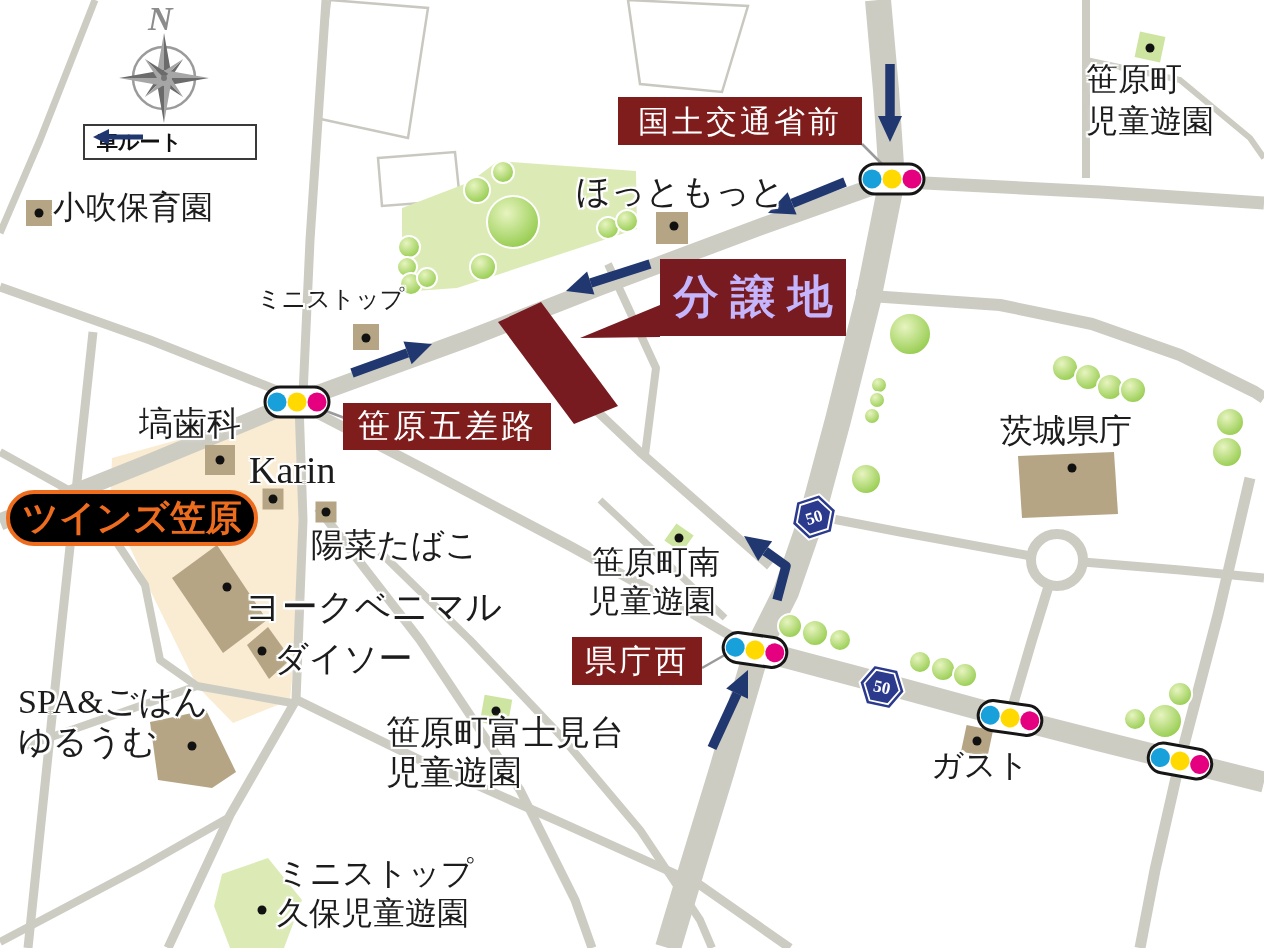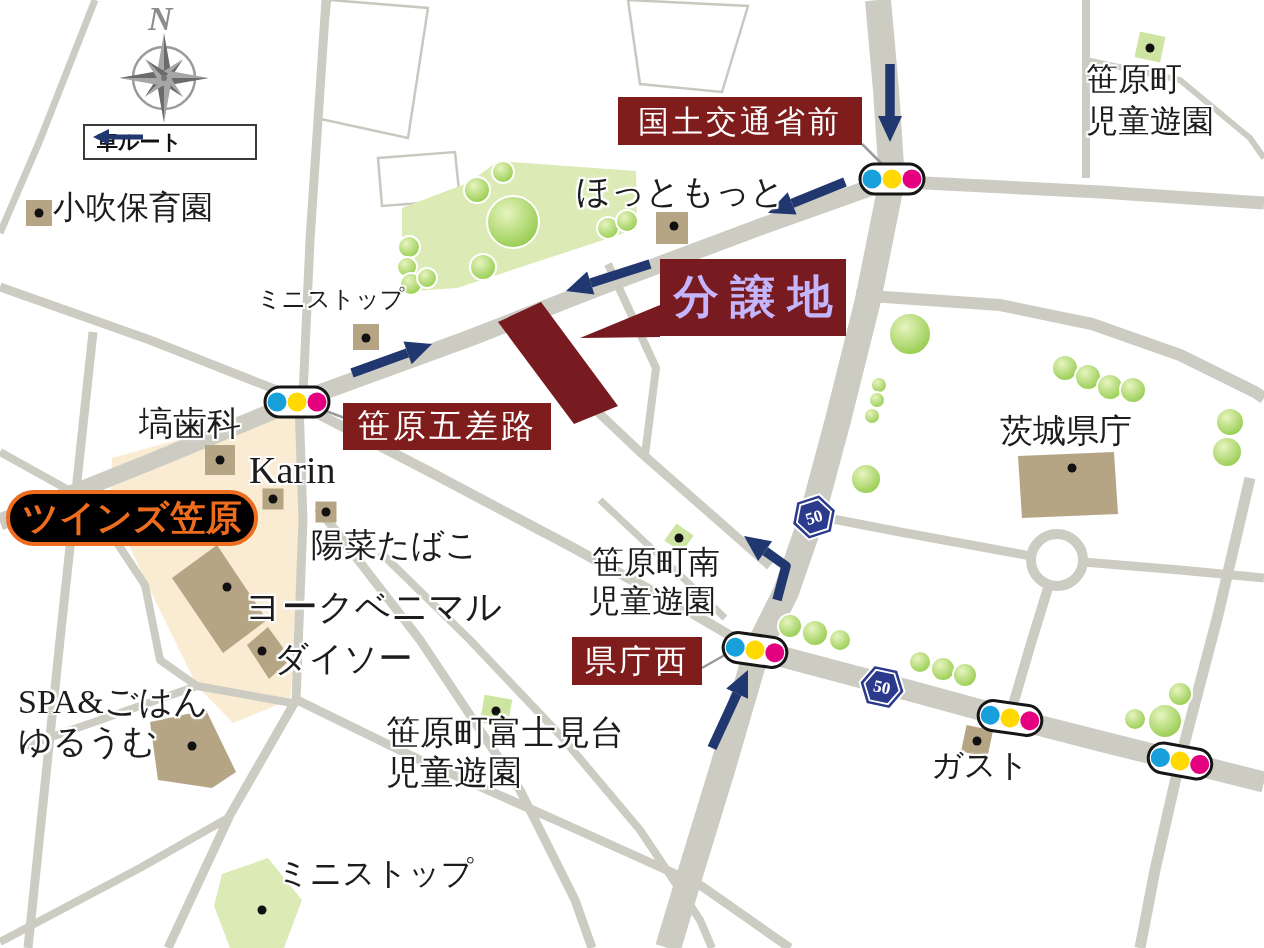--- a/index.html
+++ b/index.html
@@ -260,13 +260,14 @@
   <div class="lbl" style="left:274px;top:642px;font-size:34px;">ダイソー</div>
   <div class="lbl" style="left:18px;top:685px;font-size:34px;">SPA&amp;ごはん</div>
   <div class="lbl" style="left:18px;top:725px;font-size:34px;">ゆるうむ</div>
   <div class="lbl" style="left:592px;top:546px;font-size:32px;">笹原町南</div>
   <div class="lbl" style="left:588px;top:585px;font-size:32px;">児童遊園</div>
   <div class="lbl" style="left:1000px;top:415px;font-size:33px;">茨城県庁</div>
   <div class="lbl" style="left:386px;top:716px;font-size:34px;">笹原町富士見台</div>
   <div class="lbl" style="left:386px;top:756px;font-size:34px;">児童遊園</div>
   <div class="lbl" style="left:931px;top:749px;font-size:32px;">ガスト</div>
   <div class="lbl" style="left:277px;top:857px;font-size:32px;">ミニストップ</div>
+  <div class="lbl" style="left:277px;top:897px;font-size:32px;">久保児童遊園</div>
 </div>
 
 </body></html>

